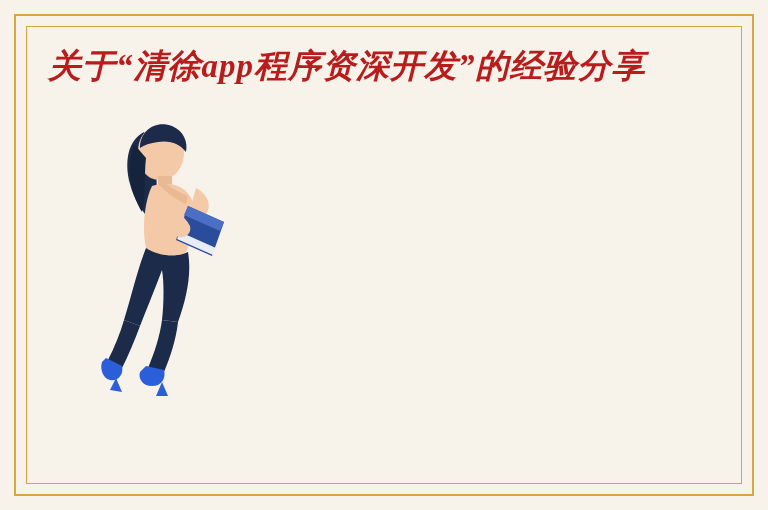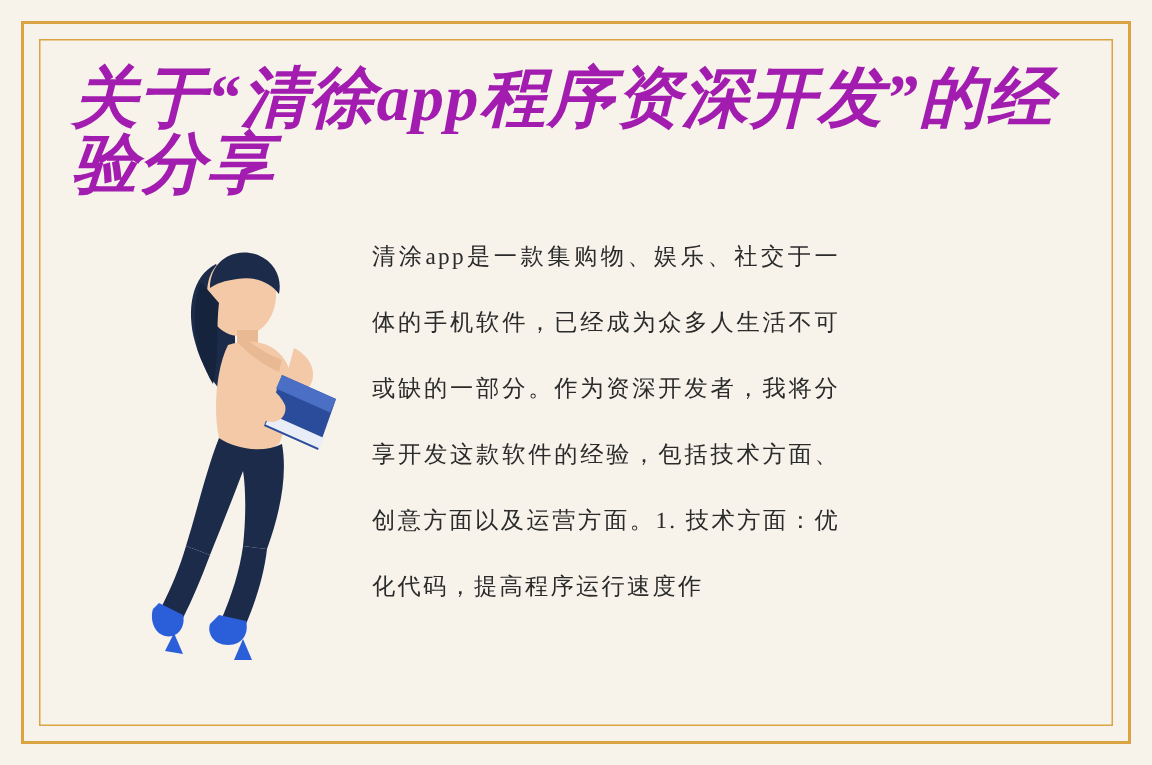--- a/index.html
+++ b/index.html
@@ -46,23 +46,23 @@
     right: 26px;
     bottom: 26px;
     box-sizing: border-box;
     padding: 18px 22px 0 22px;
     overflow: hidden;
   }
   .title {
     font-family: "Liberation Serif", serif;
     font-style: italic;
     font-weight: bold;
-    font-size: 44px;
+    font-size: 33px;
     line-height: 44px;
-    color: #a21caf;
+    color: #b91c1c;
     letter-spacing: 1px;
     margin: 0;
     white-space: pre-wrap;
   }
   .body-area {
     position: relative;
     margin-top: 18px;
     height: 300px;
   }
   .illustration {
@@ -132,19 +132,16 @@
           <path d="M62 206 L78 208 C76 226 70 244 64 258 L48 254 C54 240 60 222 62 206 Z" fill="#1c2b4a"></path>
           <path d="M24 206 L40 212 C34 228 28 242 22 254 L8 246 C14 234 20 220 24 206 Z" fill="#1c2b4a"></path>
 
           <path d="M46 252 L64 256 C66 264 62 272 52 272 C42 272 38 264 40 258 Z" fill="#2b5fd9"></path>
           <path d="M62 268 L68 282 L56 282 Z" fill="#2b5fd9"></path>
           <path d="M6 244 L22 252 C24 260 18 268 10 266 C2 264 0 254 2 248 Z" fill="#2b5fd9"></path>
           <path d="M16 264 L22 278 L10 276 Z" fill="#2b5fd9"></path>
         </svg>
       </div>
 
-      <div class="article">
-        <p>清涂app是一款集购物、娱乐、社交于一体的手机软件，已经成为众多人生活不可或缺的一部分。作为资深开发者，我将分享开发这款软件的经验，包括技术方面、创意方面以及运营方面。1. 技术方面：优化代码，提高程序运行速度作</p>
-      </div>
 
     </div>
   </div>
 </div>
 
 </body></html>

